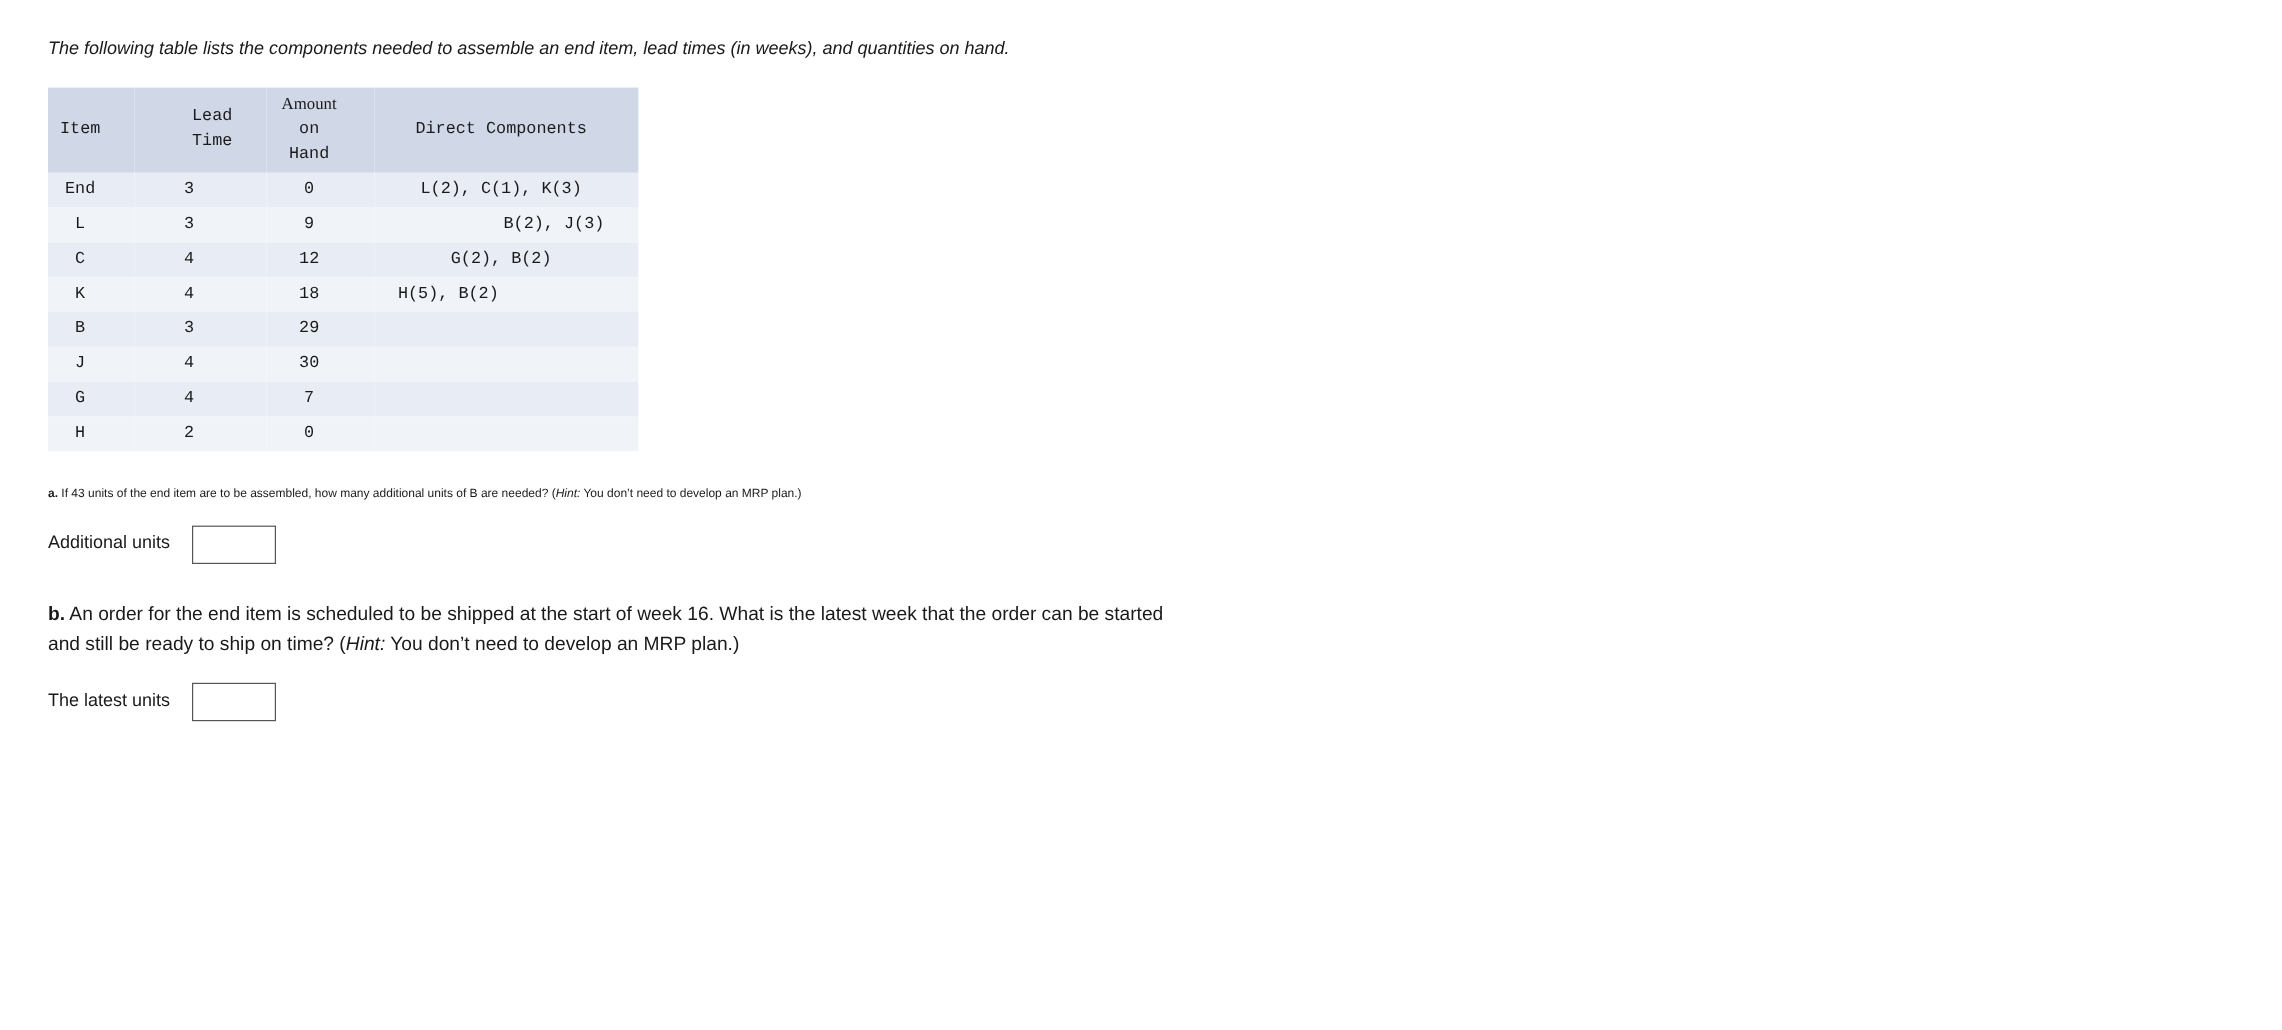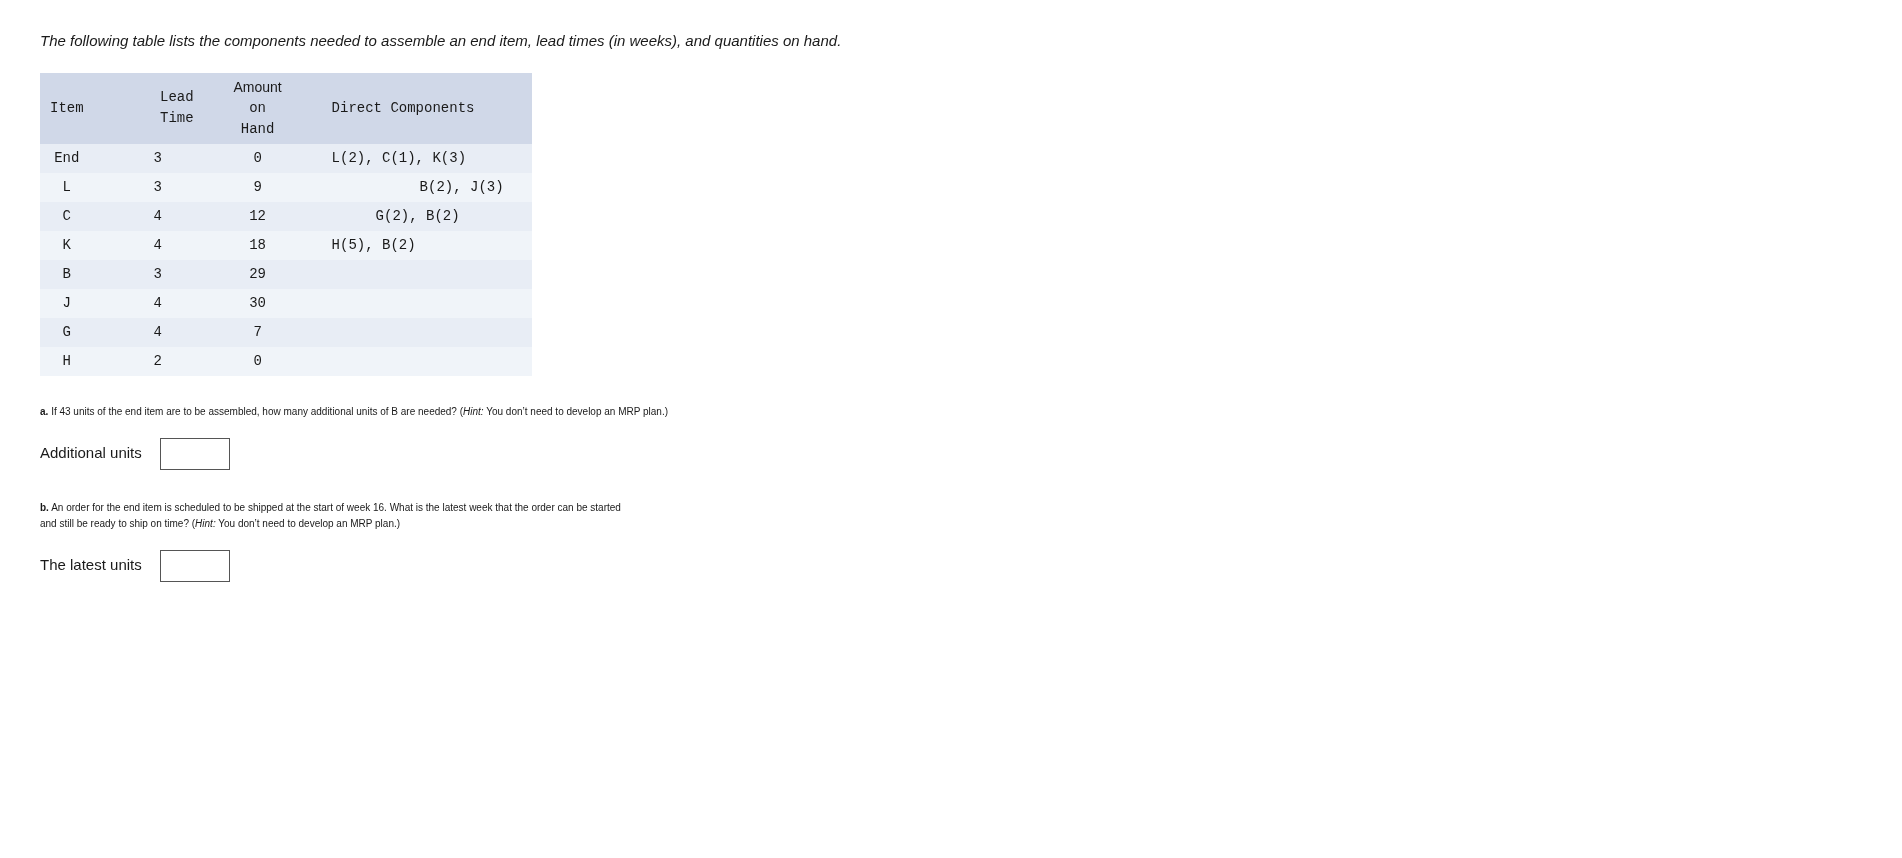--- a/index.html
+++ b/index.html
@@ -52,21 +52,21 @@
 
     table tr:nth-child(even) td {
       background: #f0f4f9;
     }
 
     .amount-header {
       text-align: center;
     }
 
     .direct-components-col {
-      text-align: left;
+      text-align: center;
       padding-left: 20px !important;
     }
 
     .section-question {
       font-size: 10px;
       margin-bottom: 18px;
       line-height: 1.6;
     }
 
     .section-question b {
@@ -92,21 +92,21 @@
     .answer-input {
       width: 70px;
       height: 32px;
       border: 1.5px solid #555;
       background: #ffffff;
       font-size: 14px;
       padding: 2px 6px;
     }
 
     .section-b-question {
-      font-size: 10px;
+      font-size: 16px;
       margin-bottom: 18px;
       line-height: 1.6;
     }
 
     .col-item { width: 70px; }
     .col-lead { width: 110px; text-align: right; }
     .col-amount { width: 90px; }
     .col-direct { width: 220px; }
   </style>
 </head>
@@ -114,32 +114,32 @@
 
 <p class="intro-text">The following table lists the components needed to assemble an end item, lead times (in weeks), and quantities on hand.</p>
 
 <div class="table-container">
   <table>
     <thead>
       <tr>
         <th class="col-item" rowspan="1">Item</th>
         <th class="col-lead" rowspan="1">Lead Time</th>
         <th class="col-amount amount-header">
-          <div style="font-family: Liberation Sans, sans-serif;">Amount</div>
+          <div style="font-family: Liberation Serif, serif;">Amount</div>
           <div style="font-family: 'Courier New', Courier, monospace;">on Hand</div>
         </th>
         <th class="col-direct direct-components-col">Direct Components</th>
       </tr>
     </thead>
     <tbody id="table-body">
     <tr>
           <td>End</td>
           <td>3</td>
           <td>0</td>
-          <td style="text-align: left; padding-left: 20px;">L(2), C(1), K(3)</td>
+          <td style="text-align: center; padding-left: 20px;">L(2), C(1), K(3)</td>
         </tr>
         <tr>
           <td>L</td>
           <td>3</td>
           <td>9</td>
           <td style="text-align: right; padding-left: 20px;">B(2), J(3)</td>
         </tr>
         <tr>
           <td>C</td>
           <td>4</td>

